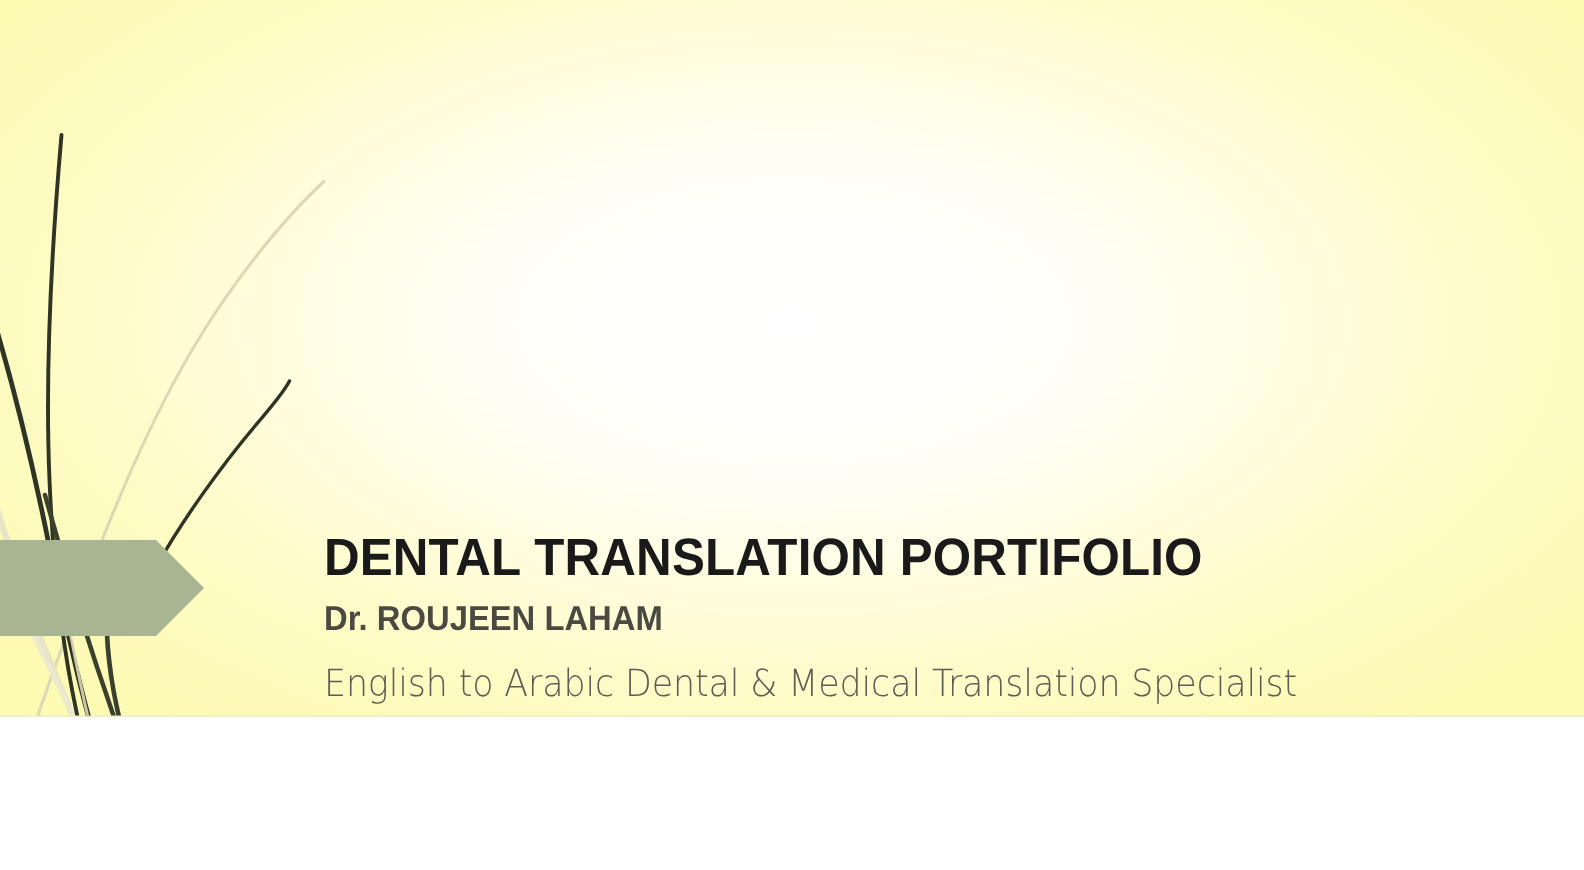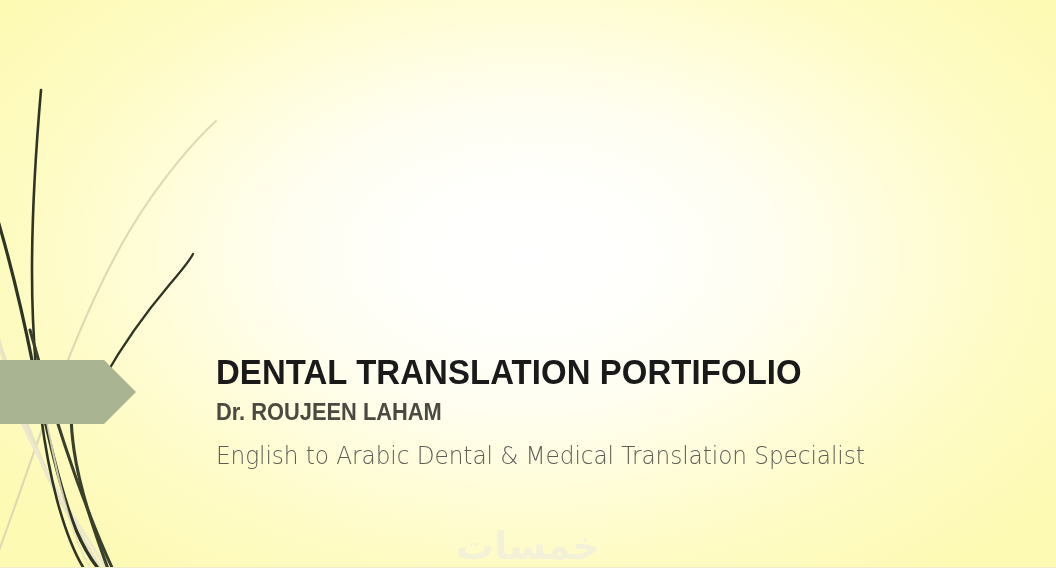--- a/index.html
+++ b/index.html
@@ -5,21 +5,21 @@
 <style>
   html, body {
     margin: 0;
     padding: 0;
     background: #ffffff;
   }
 
   #slide {
     position: relative;
     width: 1056px;
-    height: 568px;
+    height: 478px;
     overflow: hidden;
     font-family: "Liberation Sans", sans-serif;
     
     background:
       radial-gradient(ellipse 62% 72% at 50% 45%,
         #ffffff 0%,
         #fffffc 18%,
         #fffef0 38%,
         #fffdd8 58%,
         #fefbc4 76%,

